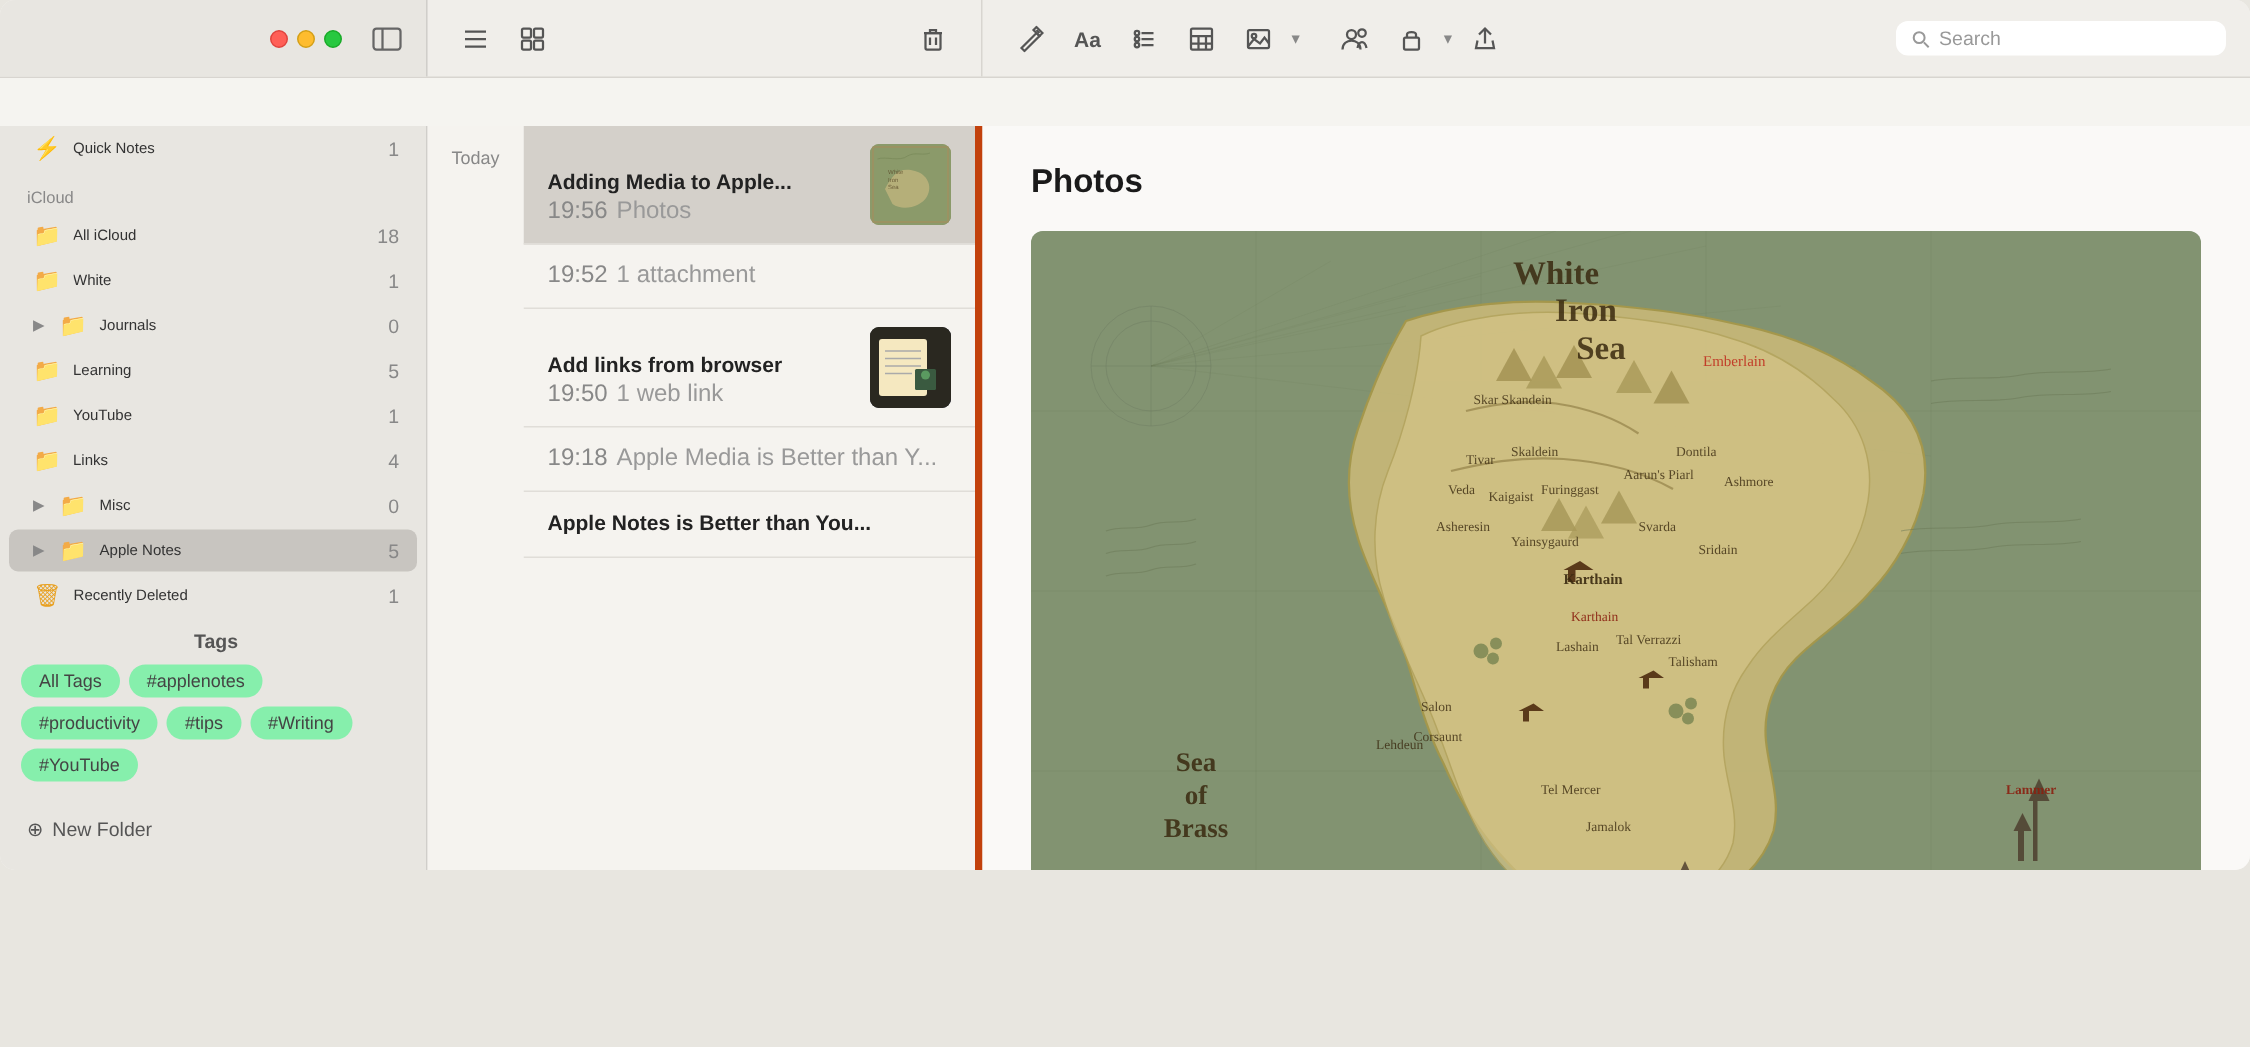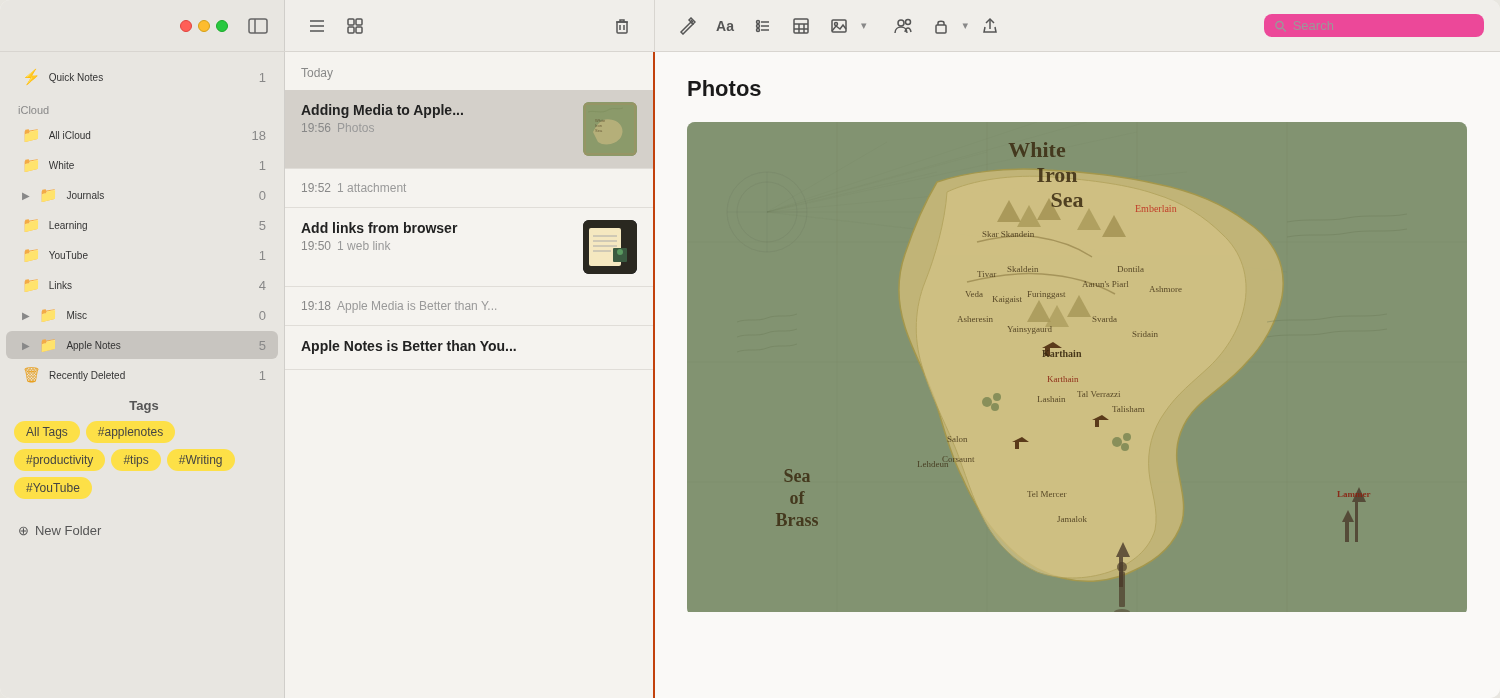--- a/index.html
+++ b/index.html
@@ -10,24 +10,25 @@
       height: 698px;
       overflow: hidden;
       display: flex;
       flex-direction: column;
     }
 
     .app-window {
       display: flex;
       flex-direction: column;
       width: 1500px;
-      height: 698px;
+      height: 580px;
       border-radius: 10px;
       overflow: hidden;
       background: #f5f4f0;
+      gap: 32px;
     }
 
     .traffic-lights {
       display: flex;
       gap: 6px;
       margin-right: 8px;
     }
 
     .traffic-light {
       width: 12px;
@@ -137,21 +138,21 @@
       text-align: center;
     }
 
     .tags-grid {
       display: flex;
       flex-wrap: wrap;
       gap: 6px;
     }
 
     .tag-pill {
-      background: #fde047;
+      background: #86efac;
       border-radius: 14px;
       padding: 4px 12px;
       font-size: 12px;
       color: #444;
       cursor: pointer;
     }
 
     .new-folder {
       display: flex;
       align-items: center;
@@ -159,21 +160,21 @@
       padding: 8px 18px;
       margin-top: 8px;
       cursor: pointer;
       font-size: 13px;
       color: #555;
     }
 
     .search-box {
       display: flex;
       align-items: center;
-      background: #ec4899;
+      background: #ffffff;
       border-radius: 8px;
       padding: 4px 10px;
       gap: 6px;
       width: 220px;
     }
 
     .search-box input {
       border: none;
       background: transparent;
       outline: none;
@@ -191,42 +192,42 @@
       display: flex;
       flex: 1;
       overflow: hidden;
     }
 
     
     .notes-list-panel {
       width: 370px;
       min-width: 370px;
       background: #f5f3ef;
-      border-right: 2px solid #c2410c;
-      display: flex;
-      flex-direction: column;
+      border-right: 5px solid #c2410c;
+      display: flex;
+      flex-direction: row;
       overflow: hidden;
     }
 
     .notes-list-header {
       padding: 14px 16px 10px 16px;
       font-size: 12px;
       color: #888;
       font-weight: 500;
       flex-shrink: 0;
     }
 
     .notes-list {
       overflow-y: auto;
       flex: 1;
     }
 
     .note-item {
       display: flex;
-      align-items: flex-start;
+      align-items: flex-end;
       padding: 12px 16px;
       cursor: pointer;
       border-bottom: 1px solid #e0ddd8;
       gap: 12px;
       position: relative;
     }
 
     .note-item.selected {
       background: #d4d0ca;
     }
@@ -240,21 +241,21 @@
       font-size: 14px;
       font-weight: 600;
       color: #222;
       white-space: nowrap;
       overflow: hidden;
       text-overflow: ellipsis;
       margin-bottom: 3px;
     }
 
     .note-meta {
-      font-size: 12px;
+      font-size: 16px;
       color: #888;
       display: flex;
       gap: 6px;
     }
 
     .note-time {
       color: #888;
     }
 
     .note-preview {

